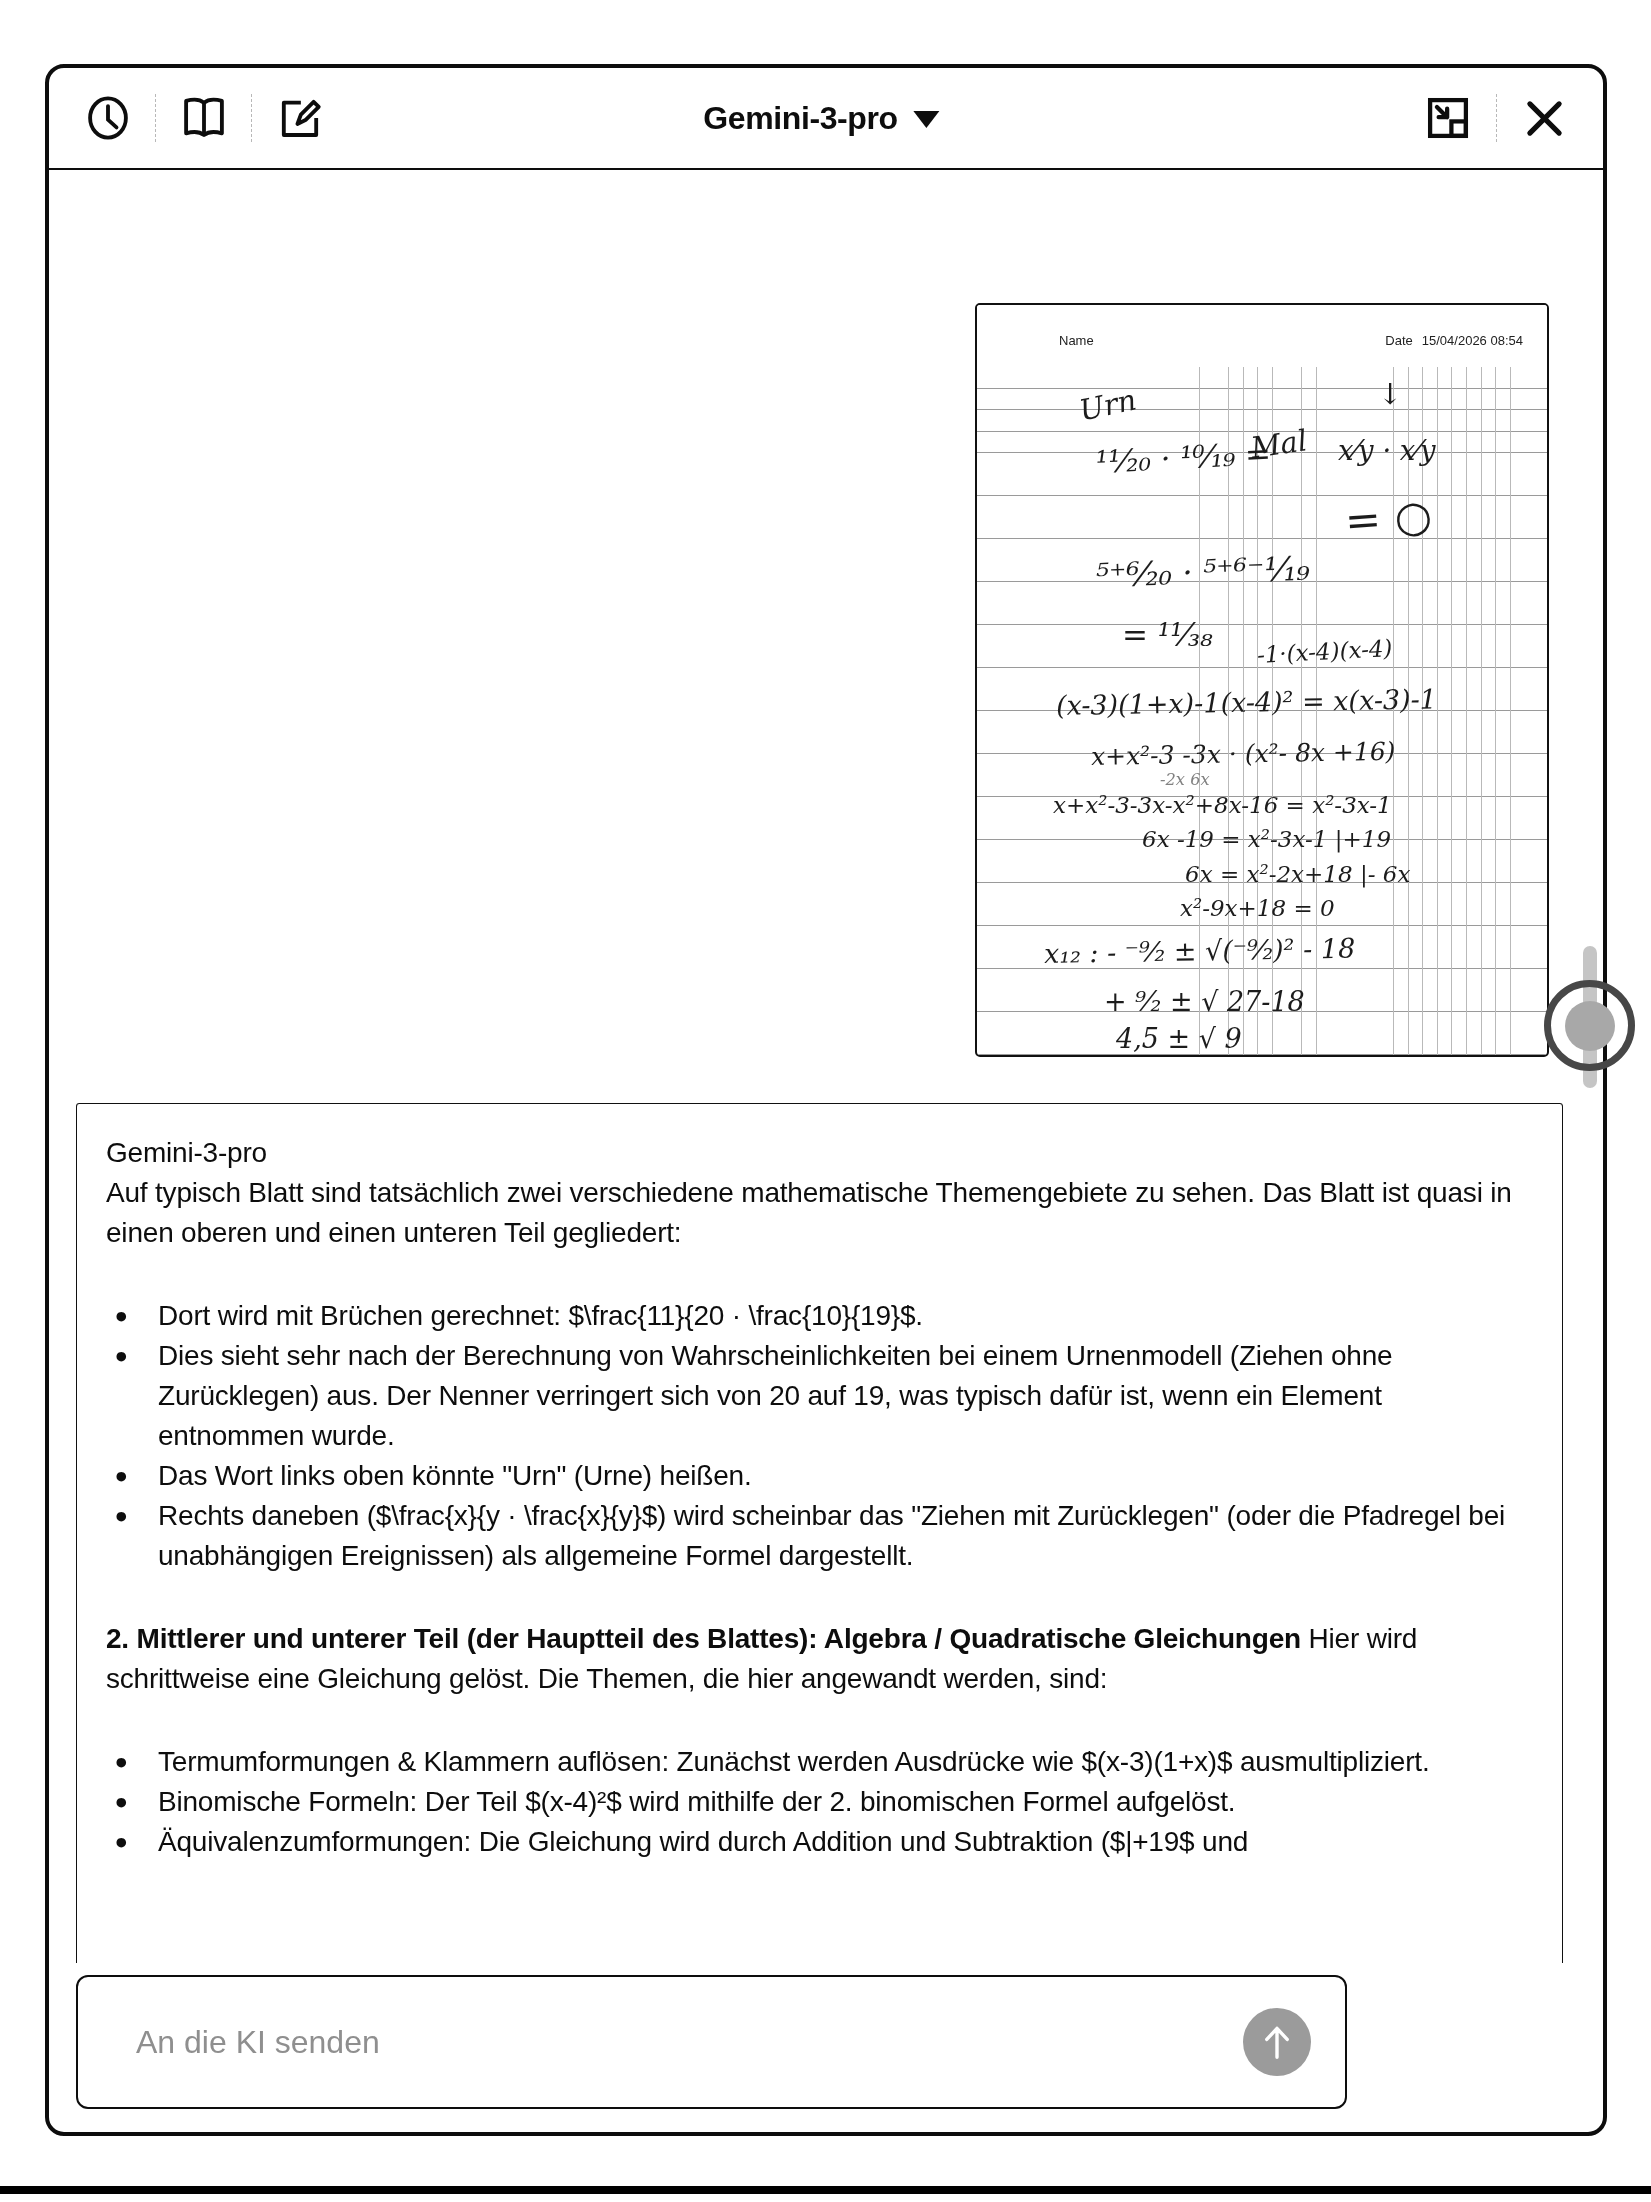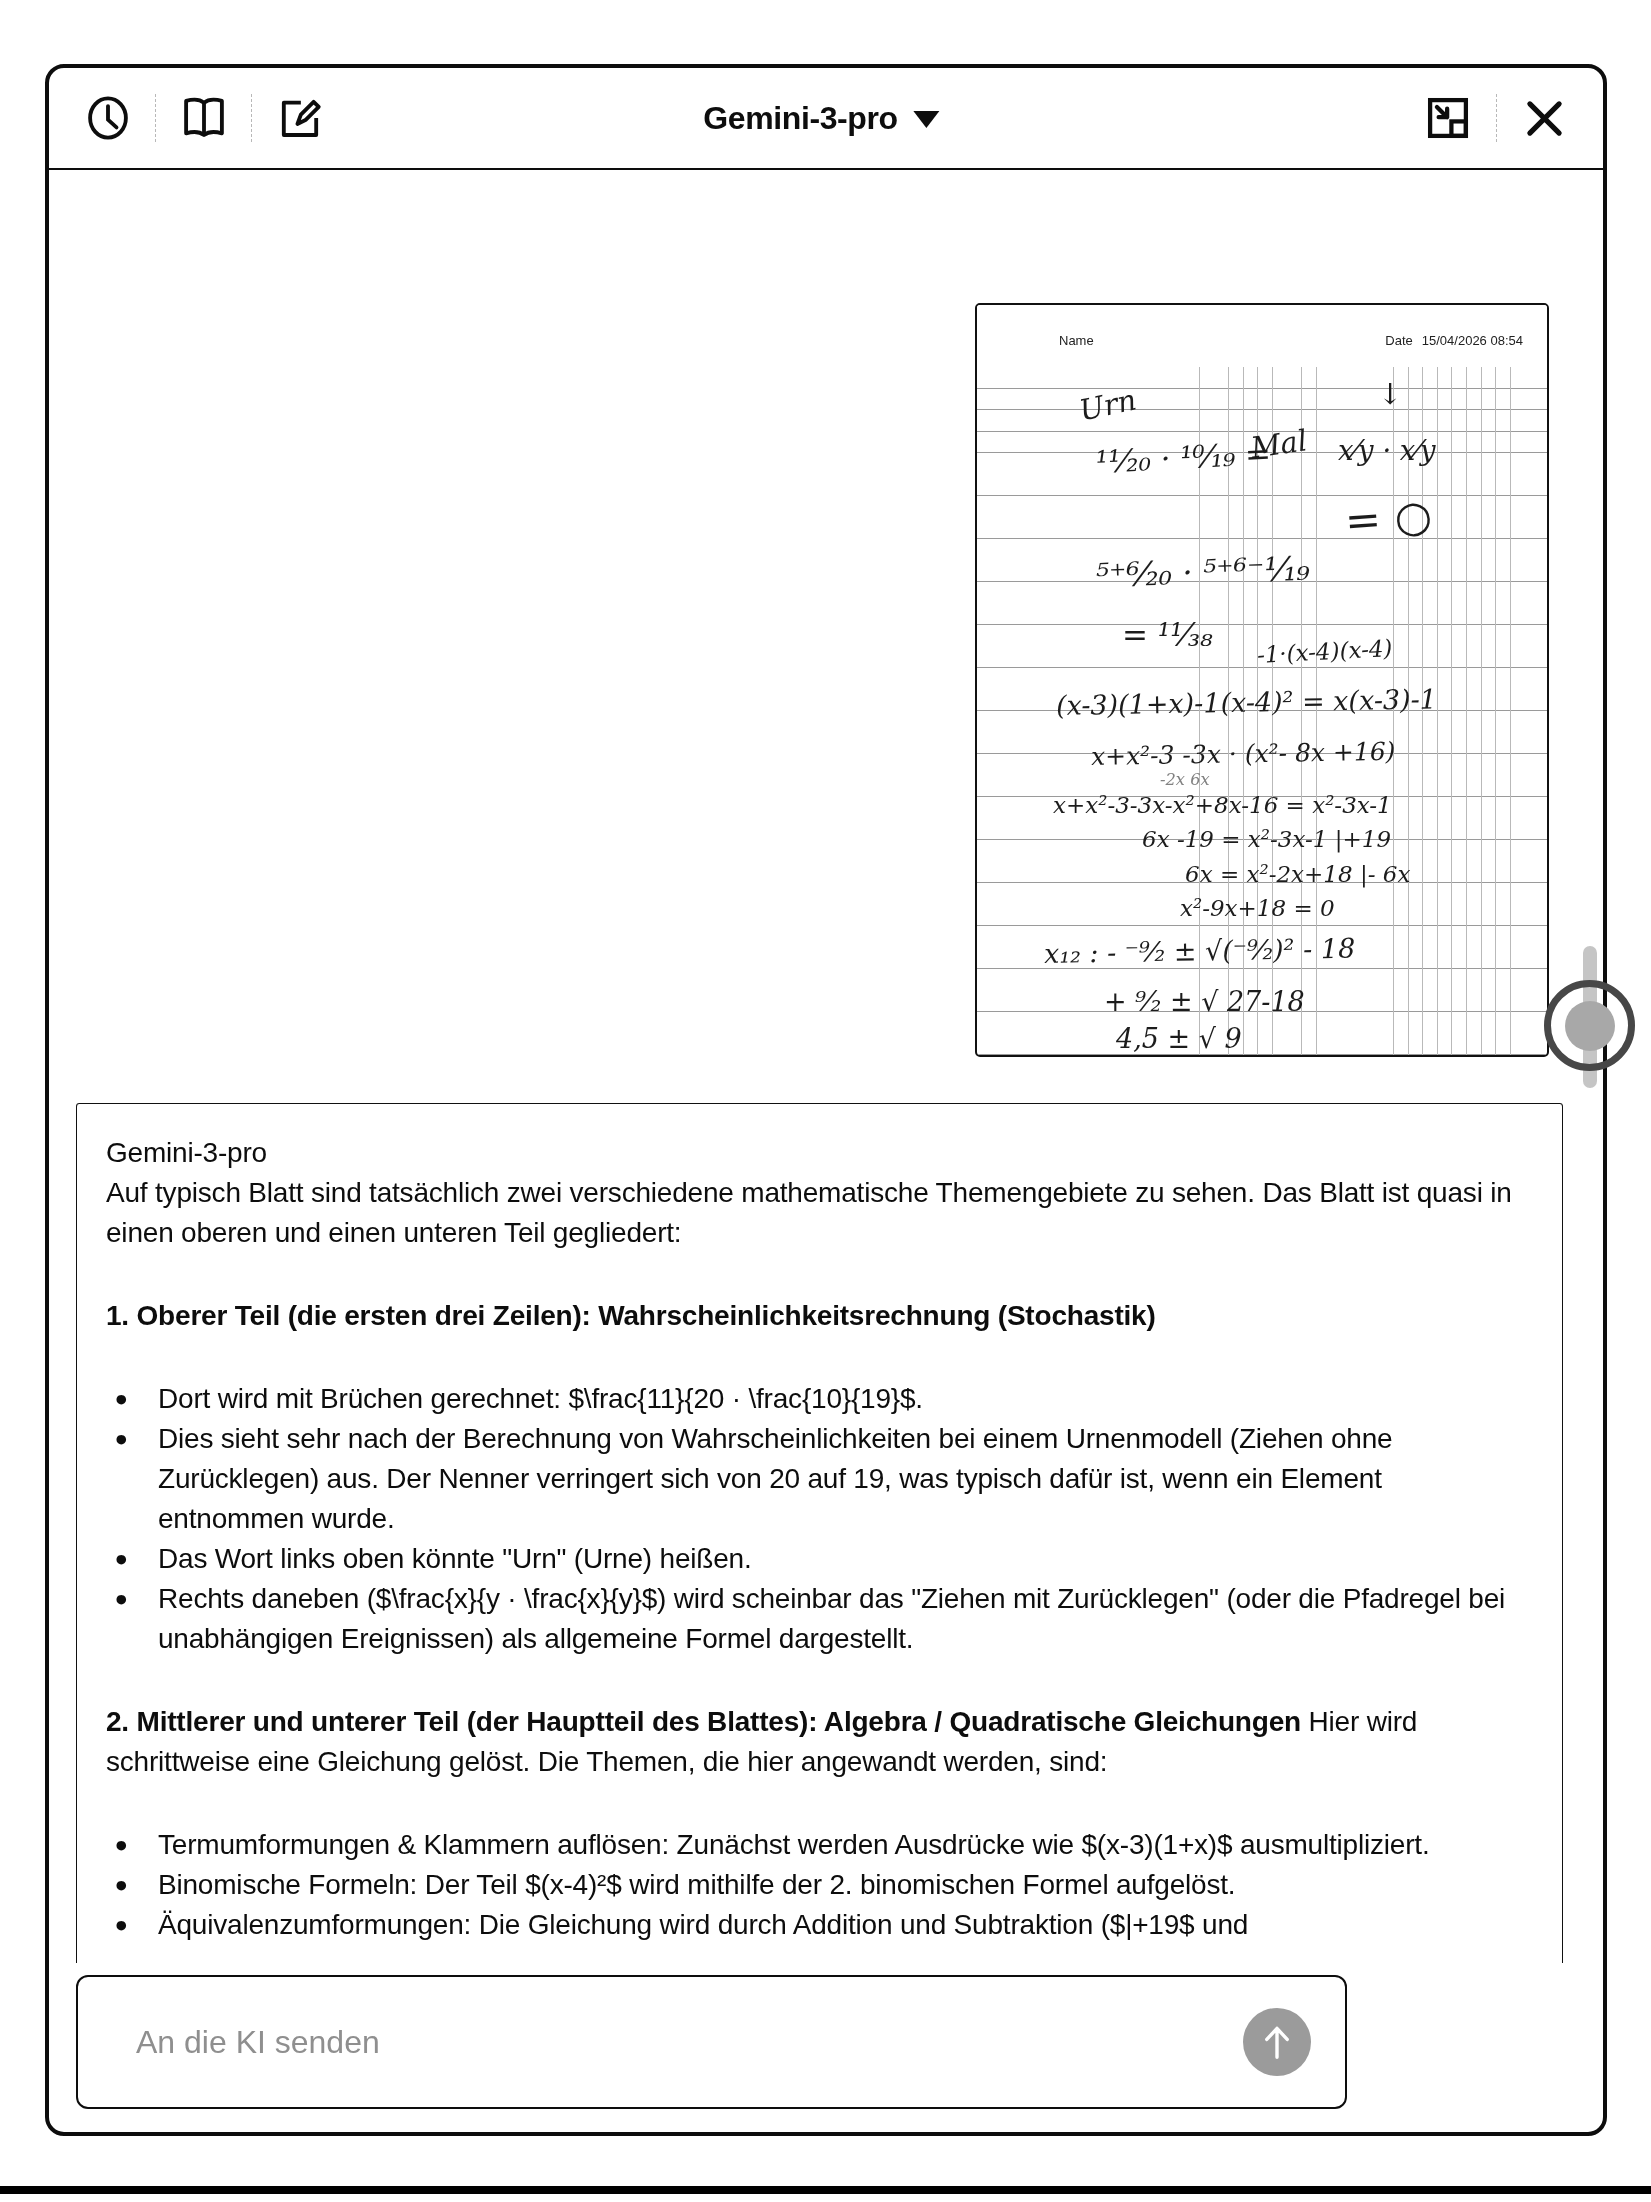--- a/index.html
+++ b/index.html
@@ -172,21 +172,20 @@
 
   <div class="scroll-track"></div>
   <div class="scroll-knob">
     <div class="scroll-knob-inner"></div>
   </div>
 
   <div class="response">
     <p class="model-label">Gemini-3-pro</p>
     <p><span>Auf typisch Blatt sind tatsächlich </span><b>zwei verschiedene mathematische Themengebiete</b><span> zu sehen. Das Blatt ist quasi in einen oberen und einen unteren Teil gegliedert:</span></p>
 
-    <p class="heading">1. Oberer Teil (die ersten drei Zeilen): Wahrscheinlichkeitsrechnung (Stochastik)</p>
 
     <ul>
       <li>
         <span class="bullet-dot">●</span>
         <span class="li-text"><span>Dort wird mit Brüchen gerechnet: $\frac{11}{20 · \frac{10}{19}$.</span><b></b><span></span></span>
       </li>
       <li>
         <span class="bullet-dot">●</span>
         <span class="li-text"><span>Dies sieht sehr nach der Berechnung von Wahrscheinlichkeiten bei einem </span><b>Urnenmodell (Ziehen ohne Zurücklegen)</b><span> aus. Der Nenner verringert sich von 20 auf 19, was typisch dafür ist, wenn ein Element entnommen wurde.</span></span>
       </li>

